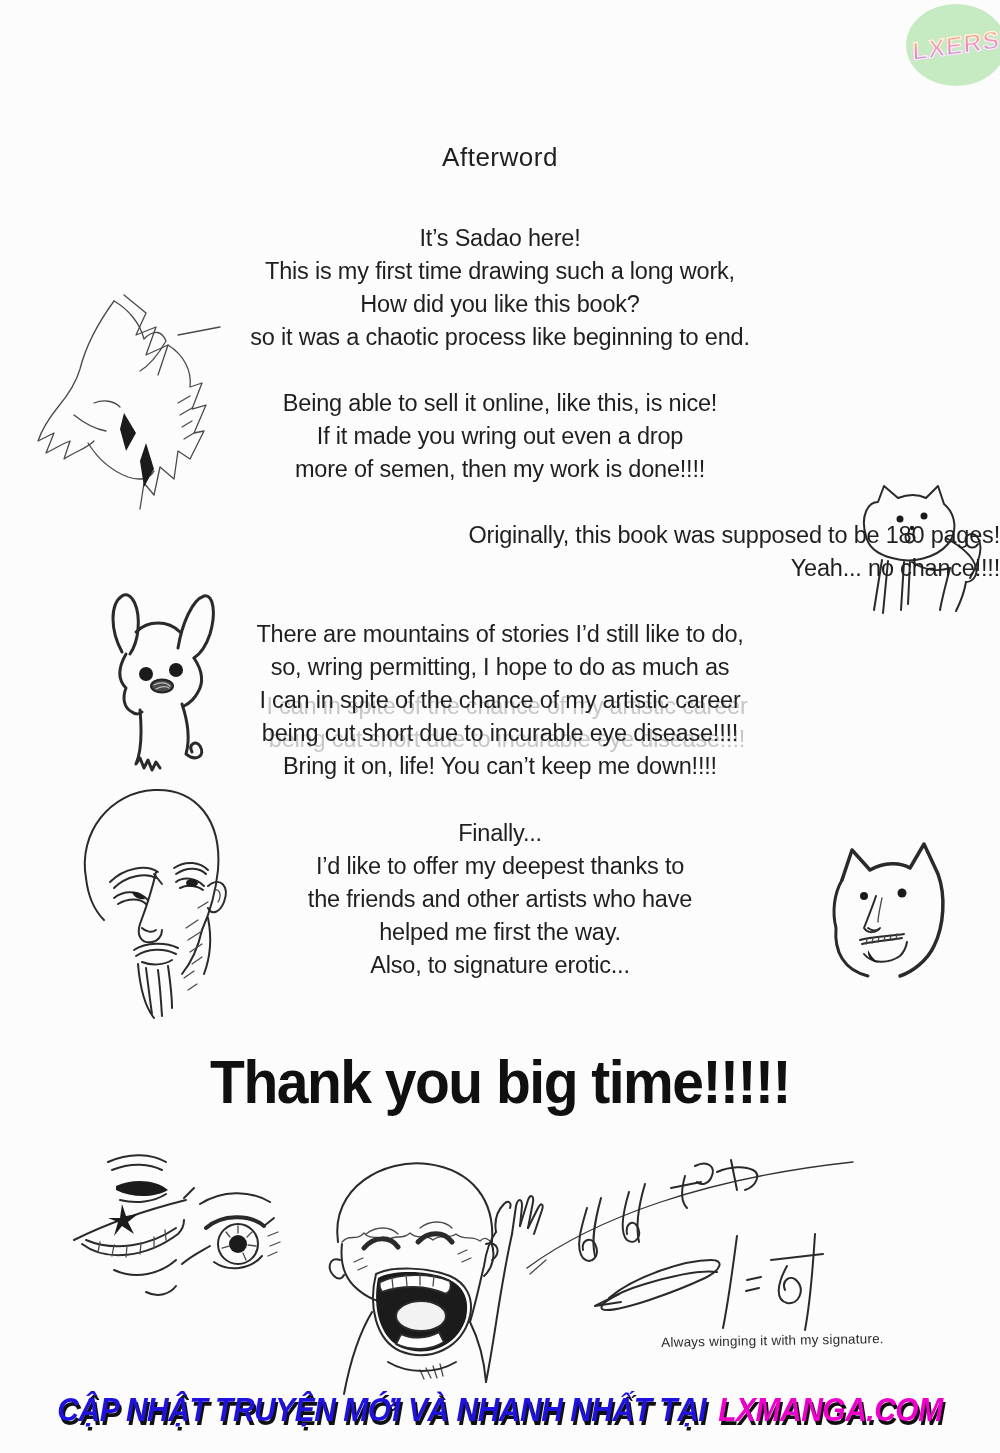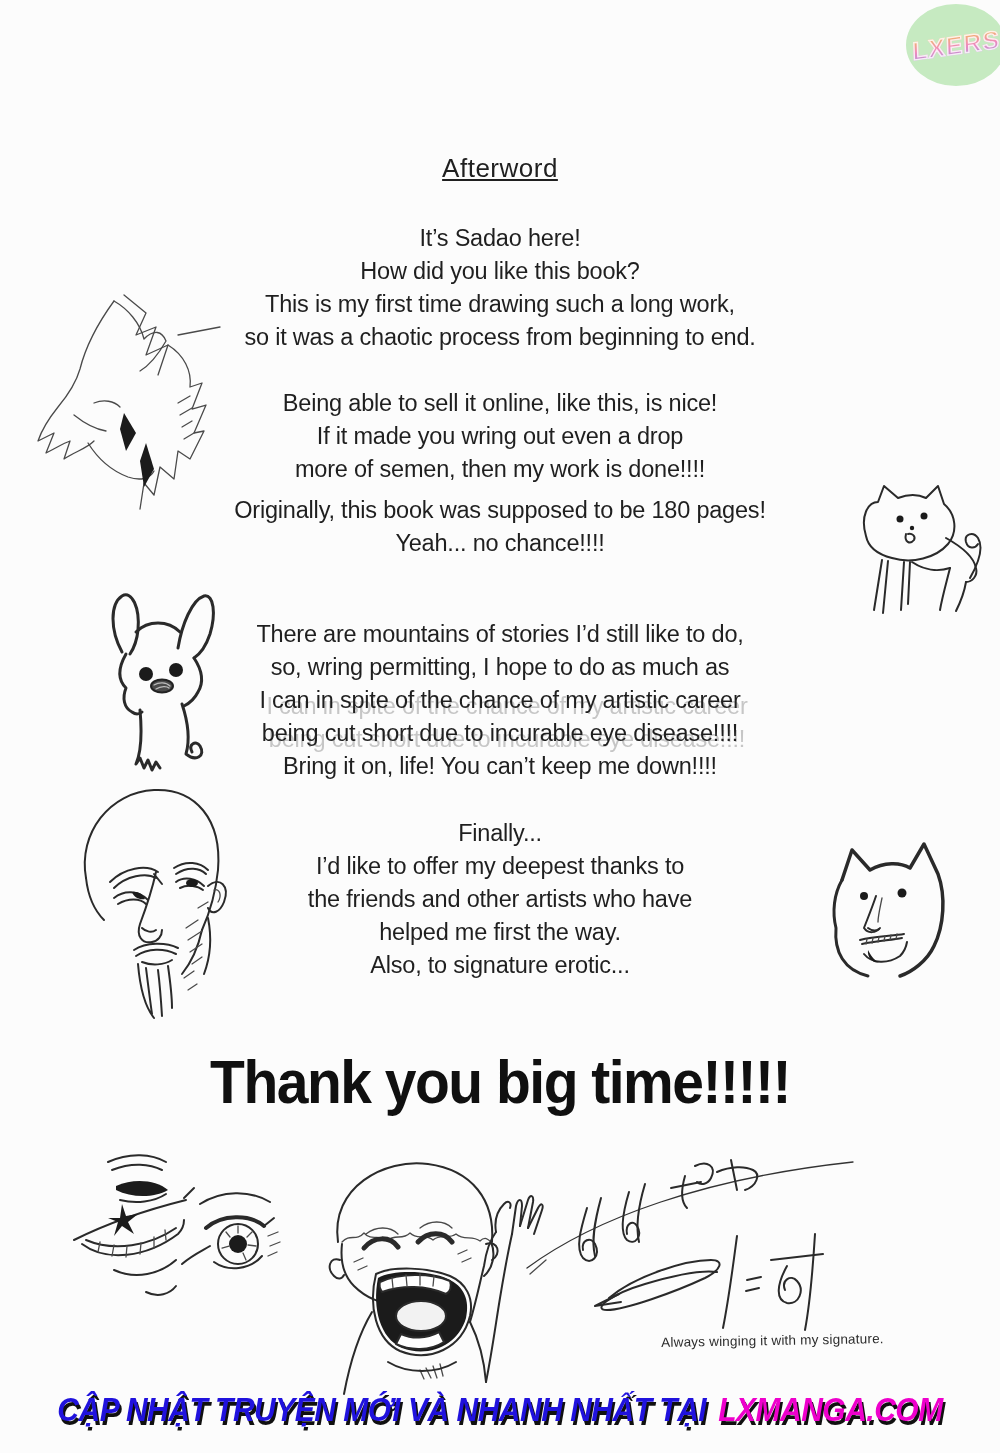--- a/index.html
+++ b/index.html
@@ -20,24 +20,24 @@
     color:#e06aa8;-webkit-text-stroke:1.5px rgba(255,255,255,.85);
   }
   @supports ((-webkit-background-clip:text) or (background-clip:text)){
     .logo-text{
       background:linear-gradient(180deg,#f2a93b 10%,#ec6fae 55%,#9a79d8 95%);
       -webkit-background-clip:text;background-clip:text;color:transparent;
     }
   }
   
   .center-block{position:absolute;left:0;width:100%;text-align:center;}
-  .page-title{top:153px;font-size:26px;letter-spacing:.5px;text-decoration:underline;}
+  .page-title{top:142px;font-size:26px;letter-spacing:.5px;}
   .para{font-size:23.5px;letter-spacing:-.2px;}
   .para .line{line-height:33px;position:relative;z-index:1;}
-  #p1{top:222px;} #p2{top:387px;} #p3{top:494px;} #p4{top:618px;} #p5{top:817px;}
+  #p1{top:222px;} #p2{top:387px;} #p3{top:519px;text-align:right;} #p4{top:618px;} #p5{top:817px;}
   .ghost-line{
     position:absolute;left:7px;width:100%;text-align:center;color:#c6c6c6;
     line-height:33px;z-index:0;user-select:none;
   }
   .big-thanks{
     top:1048px;font-size:57px;font-weight:bold;color:#101010;
     letter-spacing:-1.5px;transform:scaleY(1.08);
   }
   .sig-caption{
     position:absolute;left:655px;top:1333px;width:235px;
@@ -67,23 +67,23 @@
 <div id="page">
 
   <div class="logo-circle">
     <span class="logo-text">LXERS</span>
   </div>
 
   <div class="center-block page-title">Afterword</div>
 
   <div class="center-block para" id="p1">
     <div class="line">It’s Sadao here!</div>
+    <div class="line">This is my first time drawing such a long work,</div>
     <div class="line">How did you like this book?</div>
-    <div class="line">This is my first time drawing such a long work,</div>
-    <div class="line">so it was a chaotic process from beginning to end.</div>
+    <div class="line">so it was a chaotic process like beginning to end.</div>
   </div>
 
   <div class="center-block para" id="p2">
     <div class="line">Being able to sell it online, like this, is nice!</div>
     <div class="line">If it made you wring out even a drop</div>
     <div class="line">more of semen, then my work is done!!!!</div>
   </div>
 
   <div class="center-block para" id="p3">
     <div class="line">Originally, this book was supposed to be 180 pages!</div>

